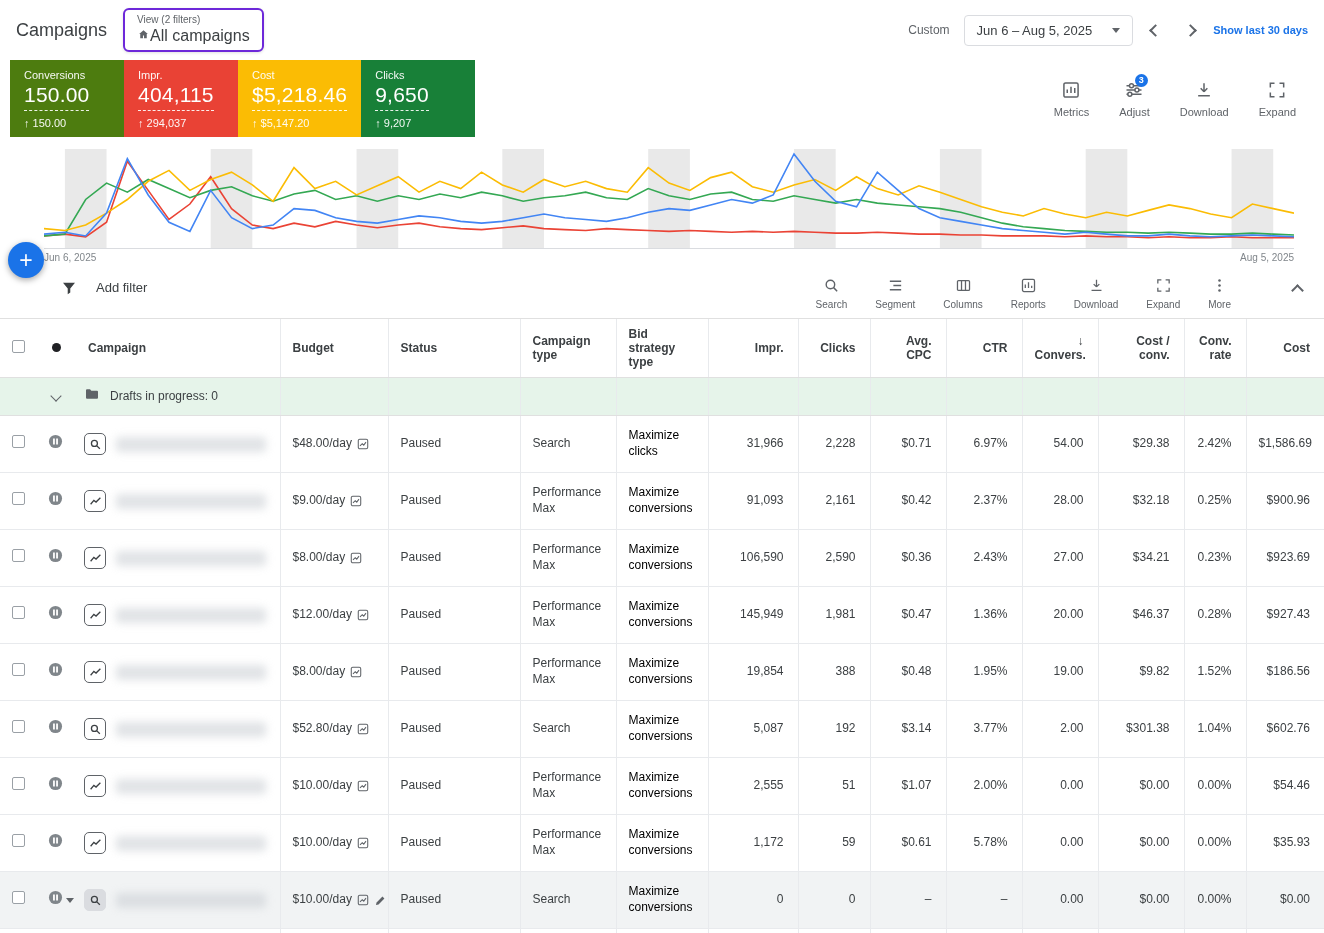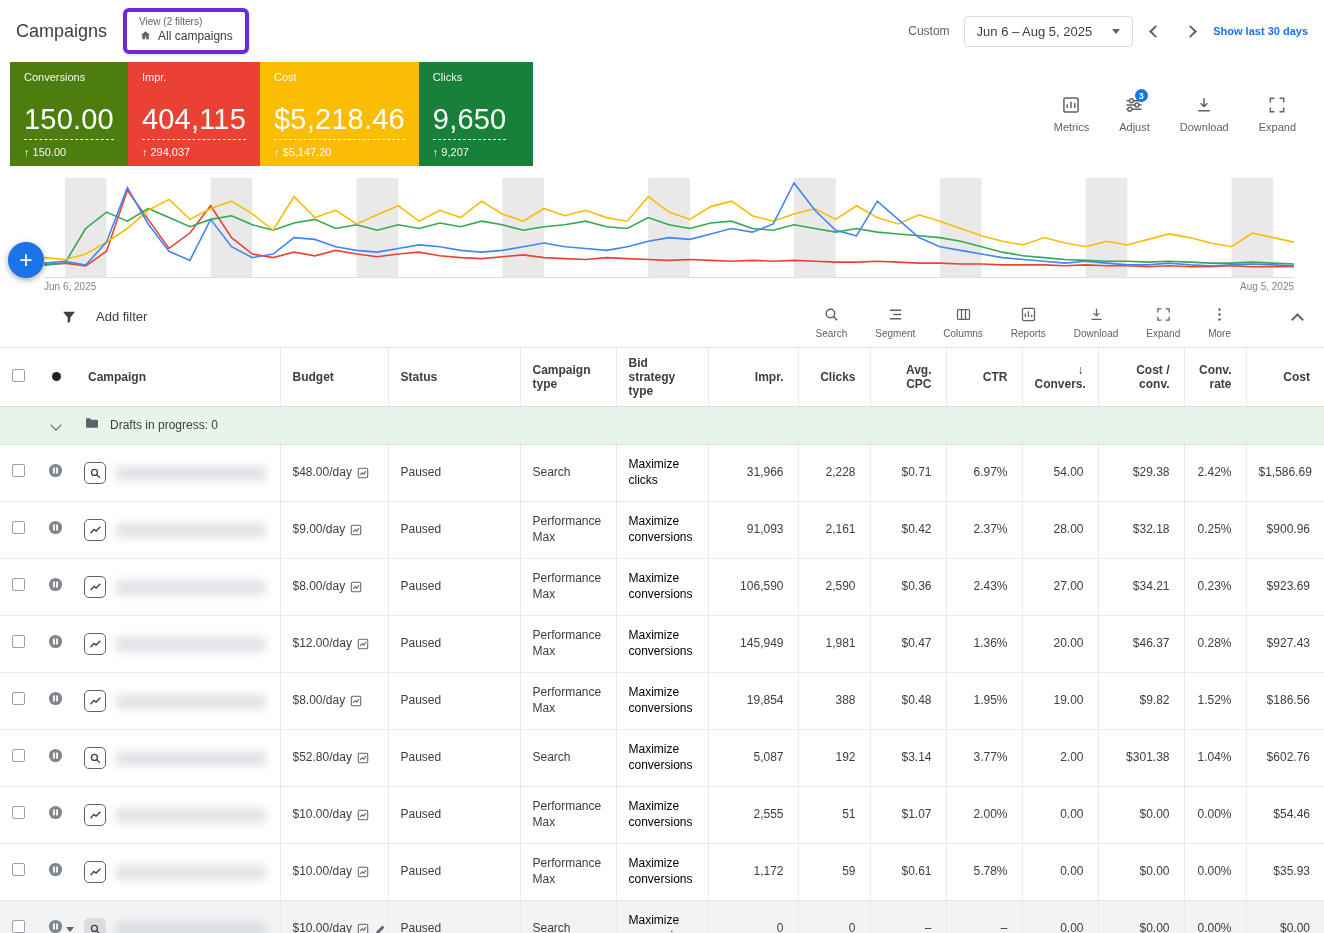--- a/index.html
+++ b/index.html
@@ -3,39 +3,39 @@
 <meta charset="utf-8">
 <style>
   *{box-sizing:border-box;margin:0;padding:0}
   html,body{width:1324px;height:933px;overflow:hidden}
   body{font-family:"Liberation Sans",sans-serif;background:#fff;color:#3c4043;font-size:13px}
   .page{position:relative;width:1324px;height:933px}
 
   
   .topbar{display:flex;align-items:center;padding:8px 16px 4px;gap:16px}
   .page-title{font-size:18px;font-weight:400;color:#3c4043}
-  .view-chip{border:4px solid #6d28d9;border-radius:6px;padding:4px 12px 5px;box-shadow:0 1px 3px rgba(0,0,0,.12);cursor:pointer;background:#fff}
+  .view-chip{border:2px solid #6d28d9;border-radius:6px;padding:4px 12px 5px;box-shadow:0 1px 3px rgba(0,0,0,.12);cursor:pointer;background:#fff}
   .chip-top{font-size:10px;color:#5f6368}
-  .chip-main{display:flex;align-items:flex-start;gap:6px;font-size:12px;color:#3c4043;margin-top:2px}
+  .chip-main{display:flex;align-items:flex-start;font-size:16px;color:#3c4043;margin-top:2px}
   .topbar-right{margin-left:auto;display:flex;align-items:center;gap:14px}
   .custom-label{color:#5f6368;font-size:12px}
   .date-select{display:flex;align-items:center;gap:20px;border:1px solid #dadce0;border-radius:4px;padding:7px 12px;font-size:13px;color:#3c4043;cursor:pointer;background:#fff}
   .caret-down{width:0;height:0;border-left:4px solid transparent;border-right:4px solid transparent;border-top:5px solid #5f6368}
   .nav-chevrons{display:flex;gap:26px;margin:0 4px;align-items:center}
   .chev{width:9px;height:9px;border-right:2px solid #5f6368;border-bottom:2px solid #5f6368;display:inline-block;cursor:pointer}
   .chev.left{transform:rotate(135deg)}
   .chev.right{transform:rotate(-45deg)}
   .link{color:#1a73e8;font-size:11px;font-weight:700;cursor:pointer;text-decoration:none;white-space:nowrap}
 
   
   .score-row{display:flex;align-items:center;padding:4px 28px 0 10px}
   .cards{display:flex}
   .card{color:#fff;padding:9px 14px 8px;min-width:114px;cursor:pointer}
   .c-label{font-size:11px;opacity:.95}
-  .c-value{font-size:29px;display:inline-block;border-bottom:1px dashed rgba(255,255,255,.9);padding-bottom:3px;margin-top:20px;letter-spacing:.2px}
+  .c-value{font-size:21px;display:inline-block;border-bottom:1px dashed rgba(255,255,255,.9);padding-bottom:3px;margin-top:2px;letter-spacing:.2px}
   .c-delta{font-size:11px;margin-top:6px;opacity:.95}
   .score-actions{margin-left:auto;display:flex;gap:30px}
   .icon-action{display:flex;flex-direction:column;align-items:center;gap:4px;color:#5f6368;font-size:11px;cursor:pointer;position:relative;background:none;border:none;font-family:inherit}
   .badge{position:absolute;top:-6px;right:2px;background:#1a73e8;color:#fff;border-radius:50%;min-width:13px;height:13px;font-size:9px;display:flex;align-items:center;justify-content:center;font-weight:700}
 
   
   .chart-wrap{margin:12px 30px 0 44px;position:relative}
   .chart-svg{width:100%;height:100px;display:block;border-bottom:1px solid #dadce0}
   .chart-dates{display:flex;justify-content:space-between;font-size:10px;color:#80868b;margin-top:3px}
 

